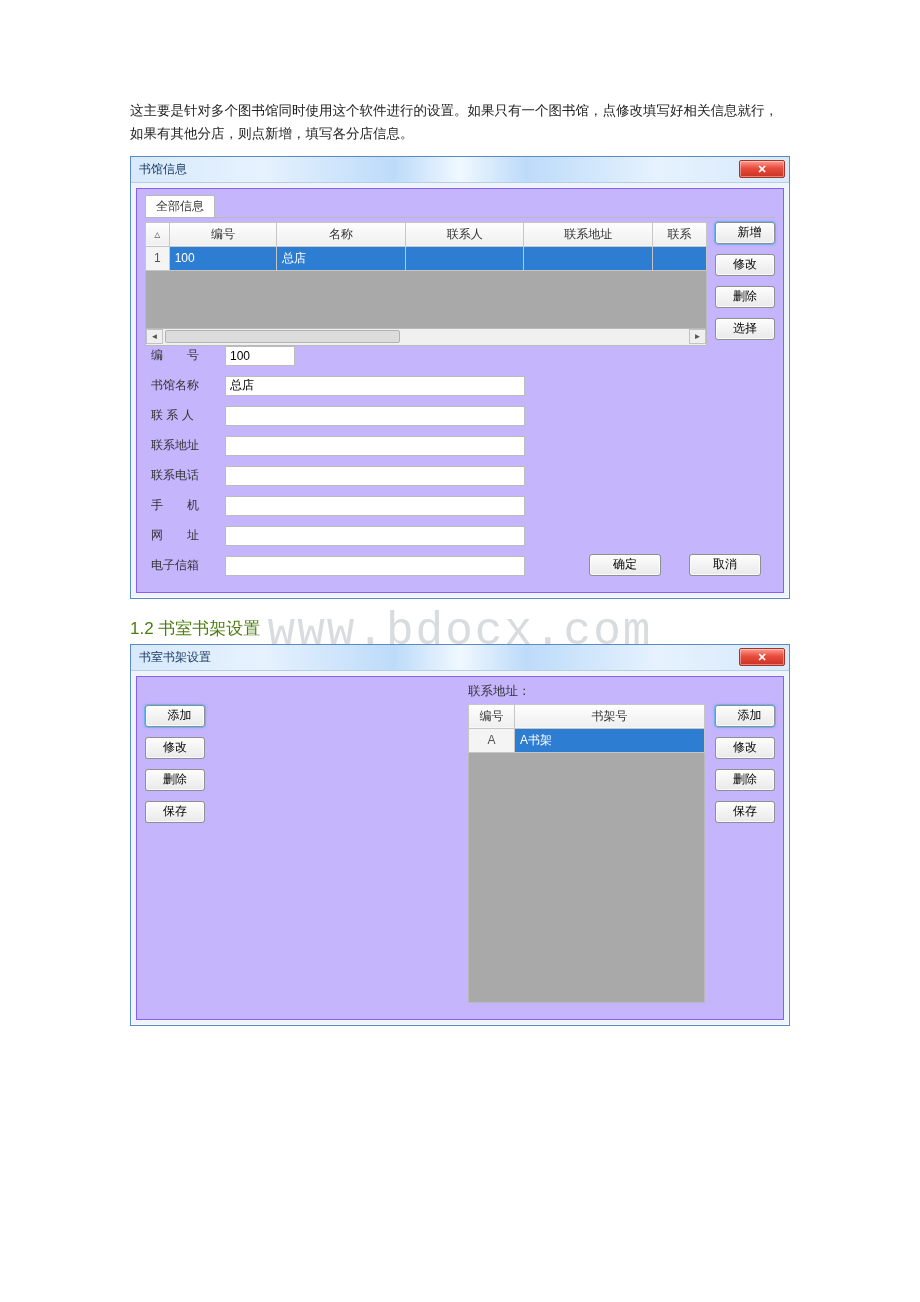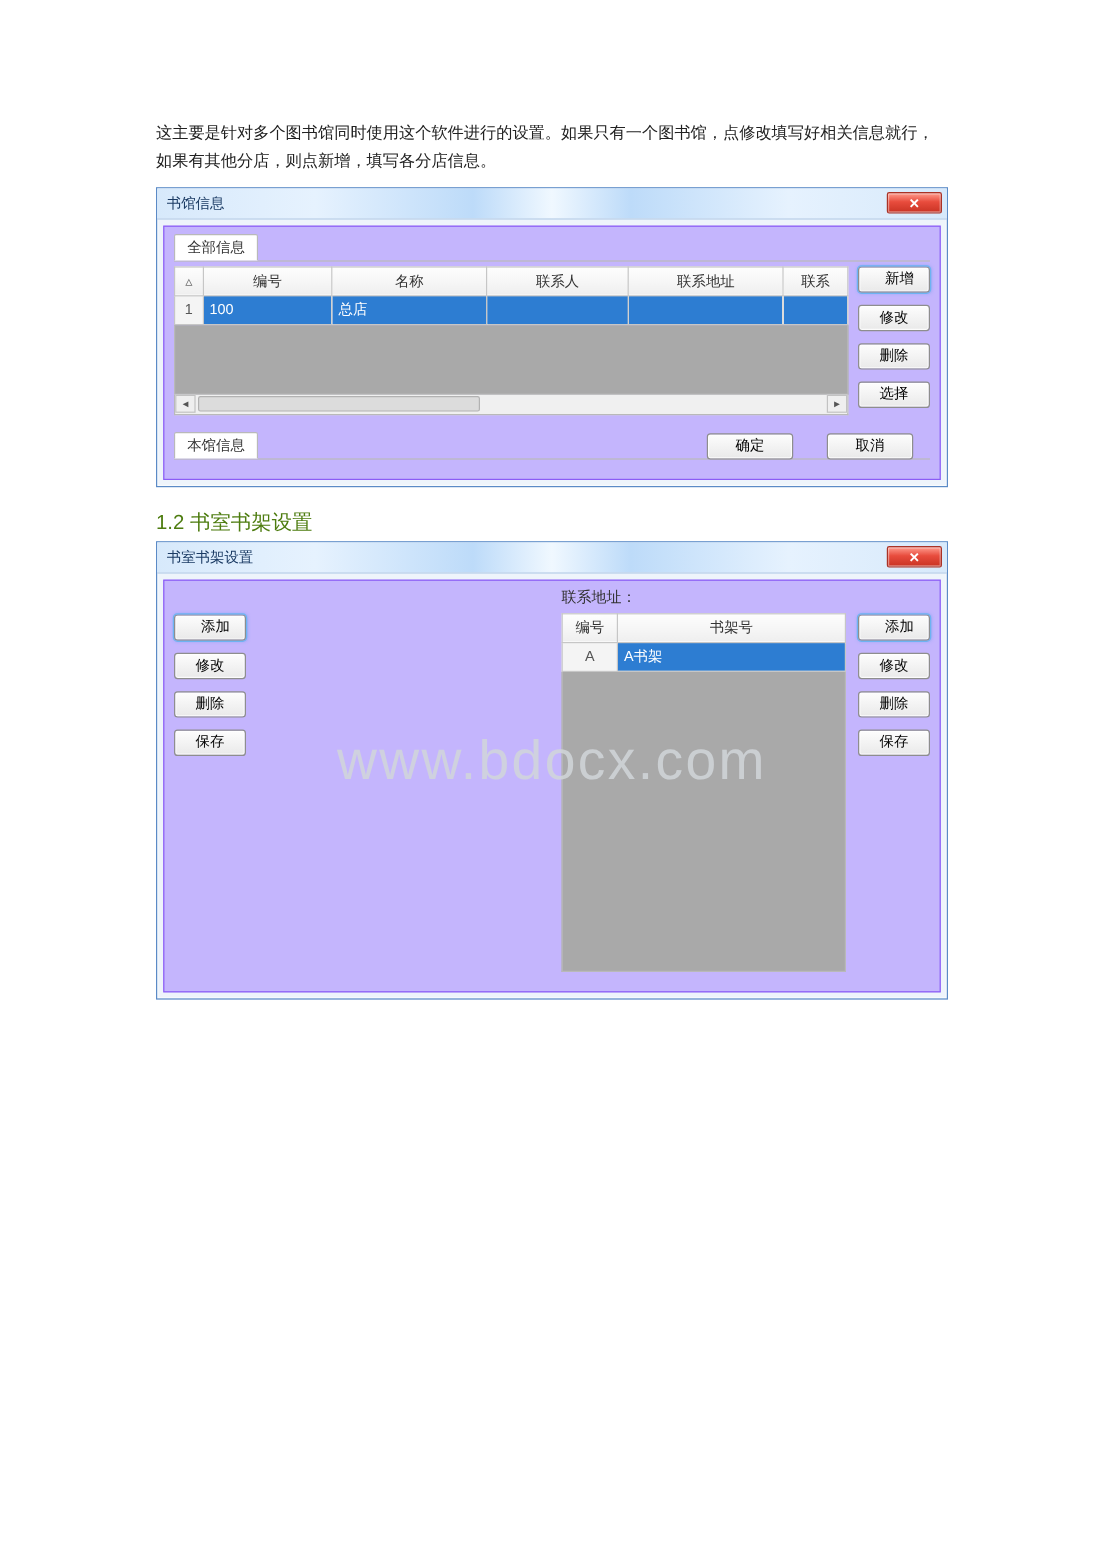--- a/index.html
+++ b/index.html
@@ -231,21 +231,21 @@
 
   
   .watermark {
     position: absolute;
     top: 606px;
     left: 50%;
     transform: translateX(-50%);
     font-size: 46px;
     color: #d2d6da;
     pointer-events: none;
-    font-family: Liberation Sans, sans-serif;
+    font-family: Liberation Mono, monospace;
     letter-spacing: 2px;
     opacity: 0.85;
   }
 
   
   .cols {
     display: flex;
     gap: 16px;
   }
   .col {
@@ -330,25 +330,47 @@
           </div>
         </div>
         <div class="sidebtns">
           <button class="win7 primary">新增</button>
           <button class="win7">修改</button>
           <button class="win7">删除</button>
           <button class="win7">选择</button>
         </div>
       </div>
 
-      <div class="form-tab-strip">
-        <div class="tab">本馆信息</div>
+
+
+      <div class="form-grid">
+        <label>编　　号</label>
+        <div><input type="text" class="short" value="100" style=""></div>
+
+        <label>书馆名称</label>
+        <input type="text" value="总店" style="">
+
+        <label>联 系 人</label>
+        <input type="text" value="" style="">
+
+        <label>联系地址</label>
+        <input type="text" value="" style="">
+
+        <label>联系电话</label>
+        <input type="text" value="" style="">
+
+        <label>手　　机</label>
+        <input type="text" value="" style="">
+
+        <label>网　　址</label>
+        <input type="text" value="" style="">
+
+        <label>电子信箱</label>
+        <input type="text" value="" style="">
       </div>
-
-
 
       <div class="form-actions">
         <button class="win7">确定</button>
         <button class="win7">取消</button>
       </div>
 
     </div>
   </div>
 
   <p class="section-label">1.2 书室书架设置</p>

